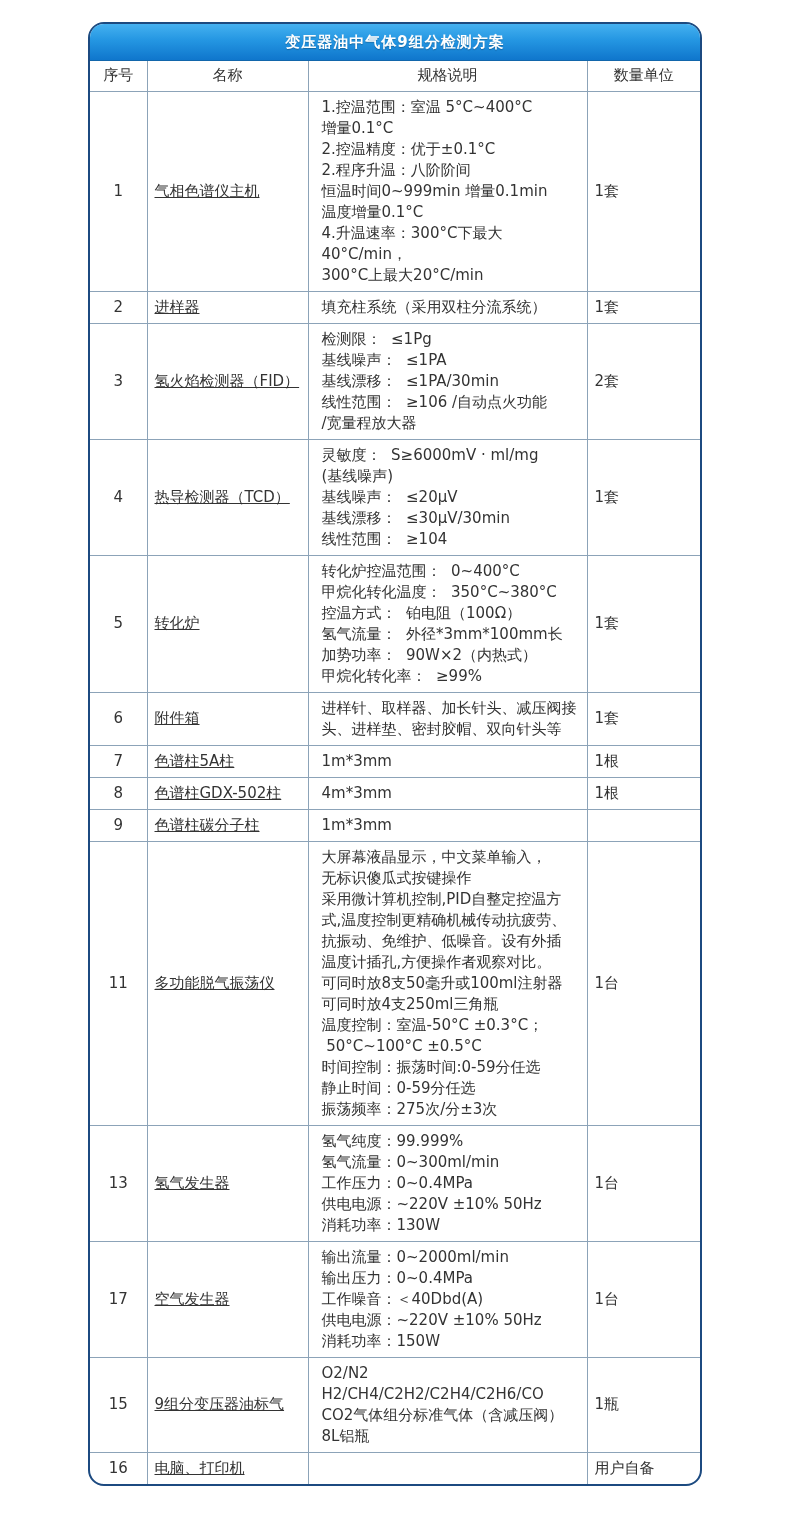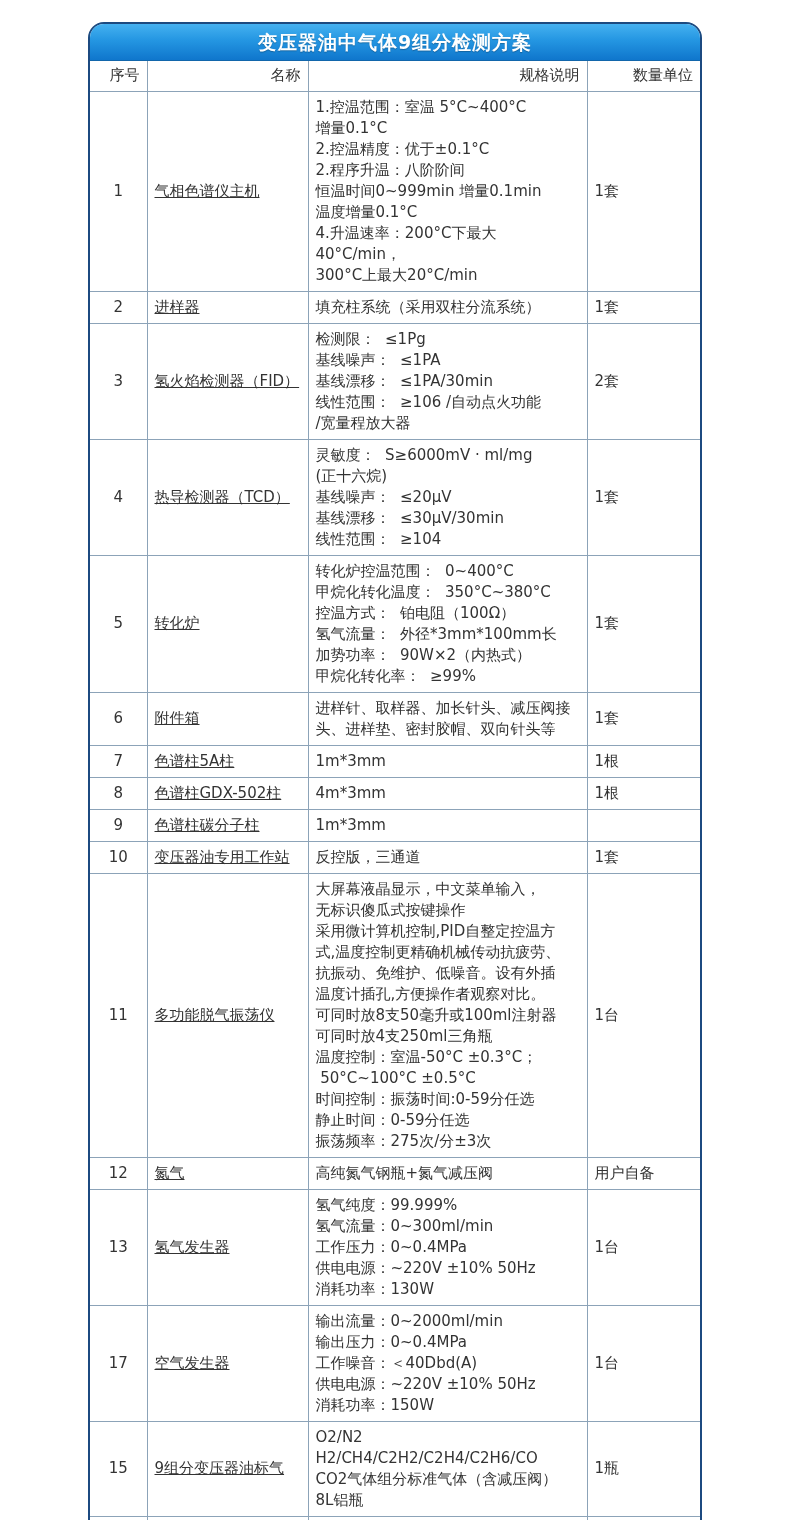--- a/index.html
+++ b/index.html
@@ -22,21 +22,21 @@
     border: 2px solid #1c4a80;
     border-radius: 16px;
     overflow: hidden;
     background: #ffffff;
   }
   .title-bar {
     height: 37px;
     background: linear-gradient(180deg, #45b1f0 0%, #2496e2 45%, #0f76cc 100%);
     border-bottom: 1px solid #1266ab;
     color: #ffffff;
-    font-size: 19px;
+    font-size: 15px;
     font-weight: bold;
     text-align: center;
     line-height: 36px;
     letter-spacing: 1px;
     text-shadow: 0 1px 1px rgba(0,0,0,0.25);
   }
   table.spec-table {
     width: 100%;
     border-collapse: collapse;
     table-layout: fixed;
@@ -51,34 +51,34 @@
     overflow: hidden;
   }
   
   table.spec-table tr > *:first-child { border-left: none; }
   table.spec-table tr > *:last-child { border-right: none; }
   table.spec-table tr:first-child > * { border-top: none; }
   table.spec-table tr:last-child > * { border-bottom: none; }
 
   table.spec-table th {
     font-weight: normal;
-    text-align: right;
+    text-align: center;
     height: 30px;
     padding-top: 3px;
     padding-bottom: 3px;
   }
   col.c-no   { width: 57px; }
   col.c-name { width: 161px; }
   col.c-spec { width: 279px; }
   col.c-qty  { width: 113px; }
   th.h-no, td.cell-no { text-align: center; padding-left: 2px; padding-right: 2px; }
   td.cell-name { padding-left: 8px; text-decoration: underline; }
   td.cell-spec { padding-left: 8px; padding-right: 4px; }
   td.cell-qty  { padding-left: 10px; margin-top: 20px; }
-  .spec-line { white-space: pre-wrap; }
+  .spec-line { white-space: pre-wrap; margin-left: 6px; }
 </style>
 </head>
 <body>
 
 <div class="page">
   <div class="spec-card">
     <div class="title-bar">变压器油中气体9组分检测方案</div>
     <table class="spec-table">
       <colgroup>
         <col class="c-no">
@@ -96,21 +96,21 @@
       <tr>
             <td class="cell-no">1</td>
             <td class="cell-name">气相色谱仪主机</td>
             <td class="cell-spec">
               <div class="spec-line">1.控温范围：室温 5°C~400°C</div>
               <div class="spec-line">增量0.1°C</div>
               <div class="spec-line">2.控温精度：优于±0.1°C</div>
               <div class="spec-line">2.程序升温：八阶阶间</div>
               <div class="spec-line">恒温时间0~999min 增量0.1min</div>
               <div class="spec-line">温度增量0.1°C</div>
-              <div class="spec-line">4.升温速率：200°C下最大40°C/min，</div>
+              <div class="spec-line">4.升温速率：300°C下最大40°C/min，</div>
               <div class="spec-line">300°C上最大20°C/min</div>
             </td>
             <td class="cell-qty">1套</td>
           </tr>
           <tr>
             <td class="cell-no">2</td>
             <td class="cell-name">进样器</td>
             <td class="cell-spec">
               <div class="spec-line">填充柱系统（采用双柱分流系统）</div>
             </td>
@@ -126,21 +126,21 @@
               <div class="spec-line">线性范围：  ≥106 /自动点火功能</div>
               <div class="spec-line">/宽量程放大器</div>
             </td>
             <td class="cell-qty">2套</td>
           </tr>
           <tr>
             <td class="cell-no">4</td>
             <td class="cell-name">热导检测器（TCD）</td>
             <td class="cell-spec">
               <div class="spec-line">灵敏度：  S≥6000mV · ml/mg</div>
-              <div class="spec-line">(正十六烷)</div>
+              <div class="spec-line">(基线噪声)</div>
               <div class="spec-line">基线噪声：  ≤20μV</div>
               <div class="spec-line">基线漂移：  ≤30μV/30min</div>
               <div class="spec-line">线性范围：  ≥104</div>
             </td>
             <td class="cell-qty">1套</td>
           </tr>
           <tr>
             <td class="cell-no">5</td>
             <td class="cell-name">转化炉</td>
             <td class="cell-spec">
@@ -178,28 +178,20 @@
             </td>
             <td class="cell-qty">1根</td>
           </tr>
           <tr>
             <td class="cell-no">9</td>
             <td class="cell-name">色谱柱碳分子柱</td>
             <td class="cell-spec">
               <div class="spec-line">1m*3mm</div>
             </td>
             <td class="cell-qty"></td>
-          </tr>
-          <tr>
-            <td class="cell-no">10</td>
-            <td class="cell-name">变压器油专用工作站</td>
-            <td class="cell-spec">
-              <div class="spec-line">反控版，三通道</div>
-            </td>
-            <td class="cell-qty">1套</td>
           </tr>
           <tr>
             <td class="cell-no">11</td>
             <td class="cell-name">多功能脱气振荡仪</td>
             <td class="cell-spec">
               <div class="spec-line">大屏幕液晶显示，中文菜单输入，</div>
               <div class="spec-line">无标识傻瓜式按键操作</div>
               <div class="spec-line">采用微计算机控制,PID自整定控温方</div>
               <div class="spec-line">式,温度控制更精确机械传动抗疲劳、</div>
               <div class="spec-line">抗振动、免维护、低噪音。设有外插</div>
@@ -208,28 +200,20 @@
               <div class="spec-line">可同时放4支250ml三角瓶</div>
               <div class="spec-line">温度控制：室温-50°C ±0.3°C；</div>
               <div class="spec-line"> 50°C~100°C ±0.5°C</div>
               <div class="spec-line">时间控制：振荡时间:0-59分任选</div>
               <div class="spec-line">静止时间：0-59分任选</div>
               <div class="spec-line">振荡频率：275次/分±3次</div>
             </td>
             <td class="cell-qty">1台</td>
           </tr>
           <tr>
-            <td class="cell-no">12</td>
-            <td class="cell-name">氮气</td>
-            <td class="cell-spec">
-              <div class="spec-line">高纯氮气钢瓶+氮气减压阀</div>
-            </td>
-            <td class="cell-qty">用户自备</td>
-          </tr>
-          <tr>
             <td class="cell-no">13</td>
             <td class="cell-name">氢气发生器</td>
             <td class="cell-spec">
               <div class="spec-line">氢气纯度：99.999%</div>
               <div class="spec-line">氢气流量：0~300ml/min</div>
               <div class="spec-line">工作压力：0~0.4MPa</div>
               <div class="spec-line">供电电源：~220V ±10% 50Hz</div>
               <div class="spec-line">消耗功率：130W</div>
             </td>
             <td class="cell-qty">1台</td>

